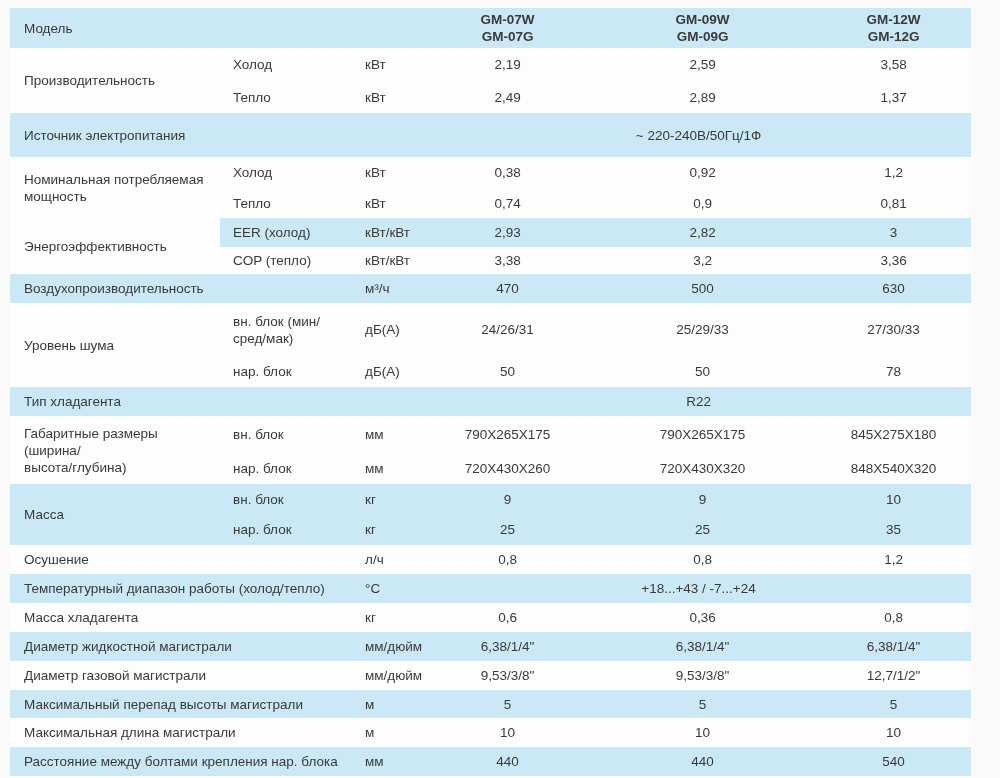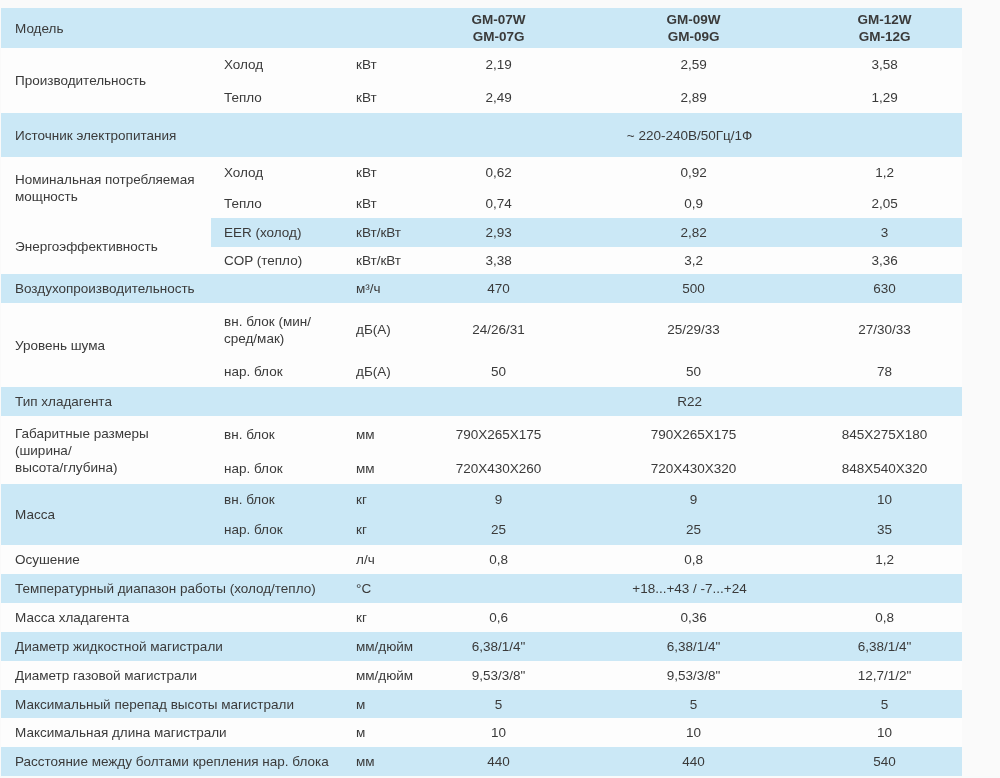--- a/index.html
+++ b/index.html
@@ -10,21 +10,21 @@
   }
   html,body{margin:0;padding:0;}
   body{
     width:1000px;height:778px;overflow:hidden;
     background:var(--page-bg);
     font-family:"Liberation Sans", sans-serif;
     color:var(--text);
   }
   .page{position:relative;width:1000px;height:778px;}
   table.spec-table{
-    position:absolute;left:1px;top:8px;width:961px;
+    position:absolute;left:10px;top:8px;width:961px;
     border-collapse:collapse;table-layout:fixed;
     font-size:13.5px;line-height:17px;
   }
   td{vertical-align:middle;padding:0;overflow:hidden;}
   tr.bg-b > td{background:var(--row-blue);}
   tr.bg-w > td{background:var(--row-white);}
   td.bg-w{background:var(--row-white) !important;}
   .c-group,.c-label{text-align:left;padding-left:14px;padding-right:6px;}
   .c-sub{text-align:left;padding-left:13px;padding-right:4px;}
   .c-unit{text-align:left;padding-left:3px;padding-right:2px;}
@@ -57,40 +57,40 @@
           <td class="c-unit">кВт</td>
           <td class="c-value">2,19</td>
           <td class="c-value">2,59</td>
           <td class="c-value">3,58</td>
         </tr>
         <tr class="bg-w" style="height: 32px;">
           <td class="c-sub">Тепло</td>
           <td class="c-unit">кВт</td>
           <td class="c-value">2,49</td>
           <td class="c-value">2,89</td>
-          <td class="c-value">1,29</td>
+          <td class="c-value">1,37</td>
         </tr>
         <tr class="bg-b" style="height: 44px;">
           <td colspan="3" class="c-label">Источник электропитания</td>
           <td colspan="3" class="c-span">~ 220-240В/50Гц/1Ф</td>
         </tr>
         <tr class="bg-w" style="height: 31px;">
           <td rowspan="2" class="c-group">Номинальная потребляемая мощность</td>
           <td class="c-sub">Холод</td>
           <td class="c-unit">кВт</td>
-          <td class="c-value">0,62</td>
+          <td class="c-value">0,38</td>
           <td class="c-value">0,92</td>
           <td class="c-value">1,2</td>
         </tr>
         <tr class="bg-w" style="height: 30px;">
           <td class="c-sub">Тепло</td>
           <td class="c-unit">кВт</td>
           <td class="c-value">0,74</td>
           <td class="c-value">0,9</td>
-          <td class="c-value">2,05</td>
+          <td class="c-value">0,81</td>
         </tr>
         <tr class="bg-b" style="height: 29px;">
           <td rowspan="2" class="c-group bg-w">Энергоэффективность</td>
           <td class="c-sub">EER (холод)</td>
           <td class="c-unit">кВт/кВт</td>
           <td class="c-value">2,93</td>
           <td class="c-value">2,82</td>
           <td class="c-value">3</td>
         </tr>
         <tr class="bg-w" style="height: 27px;">

